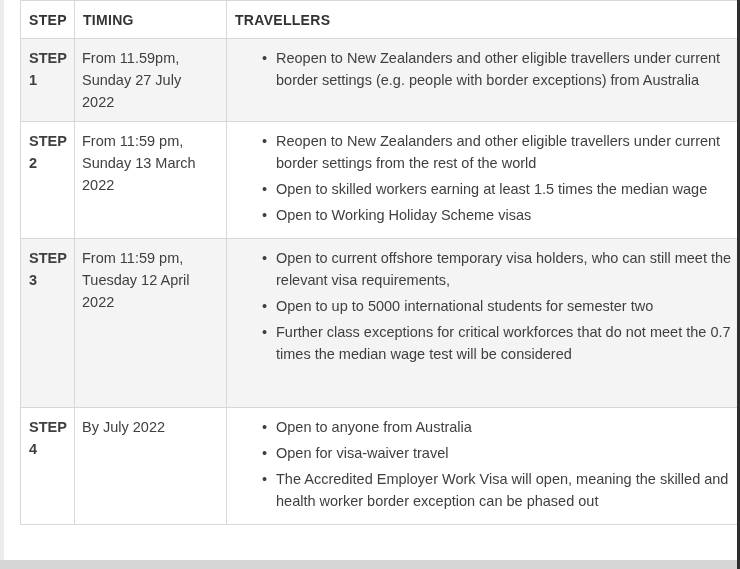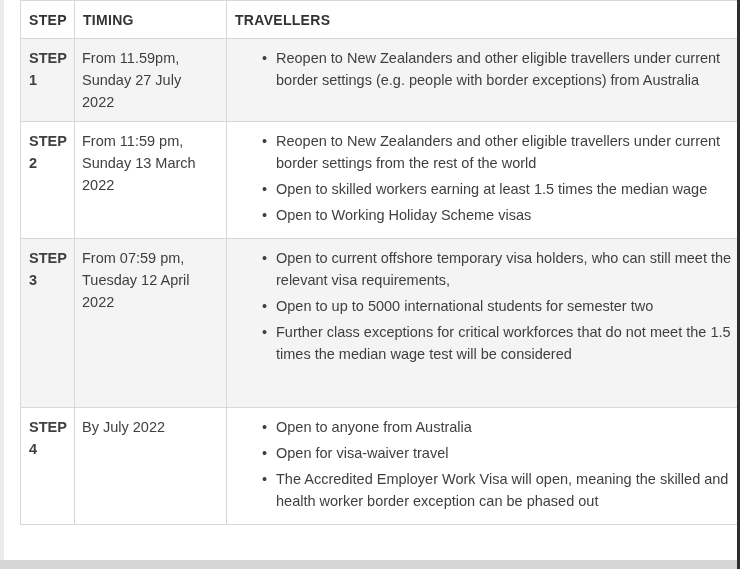--- a/index.html
+++ b/index.html
@@ -94,34 +94,34 @@
               </li>
               <li>
                 <span class="dot">•</span>
                 <span class="li-text">Open to Working Holiday Scheme visas</span>
               </li>
             </ul>
           </td>
         </tr>
         <tr>
           <td class="step">STEP 3</td>
-          <td class="timing">From 07:59 pm, Tuesday 12 April 2022</td>
+          <td class="timing">From 11:59 pm, Tuesday 12 April 2022</td>
           <td class="travellers">
             <ul>
               <li>
                 <span class="dot">•</span>
                 <span class="li-text">Open to current offshore temporary visa holders, who can still meet the relevant visa requirements,</span>
               </li>
               <li>
                 <span class="dot">•</span>
                 <span class="li-text">Open to up to 5000 international students for semester two</span>
               </li>
               <li>
                 <span class="dot">•</span>
-                <span class="li-text">Further class exceptions for critical workforces that do not meet the 1.5 times the median wage test will be considered</span>
+                <span class="li-text">Further class exceptions for critical workforces that do not meet the 0.7 times the median wage test will be considered</span>
               </li>
             </ul>
           </td>
         </tr>
         <tr>
           <td class="step">STEP 4</td>
           <td class="timing">By July 2022</td>
           <td class="travellers">
             <ul>
               <li>

